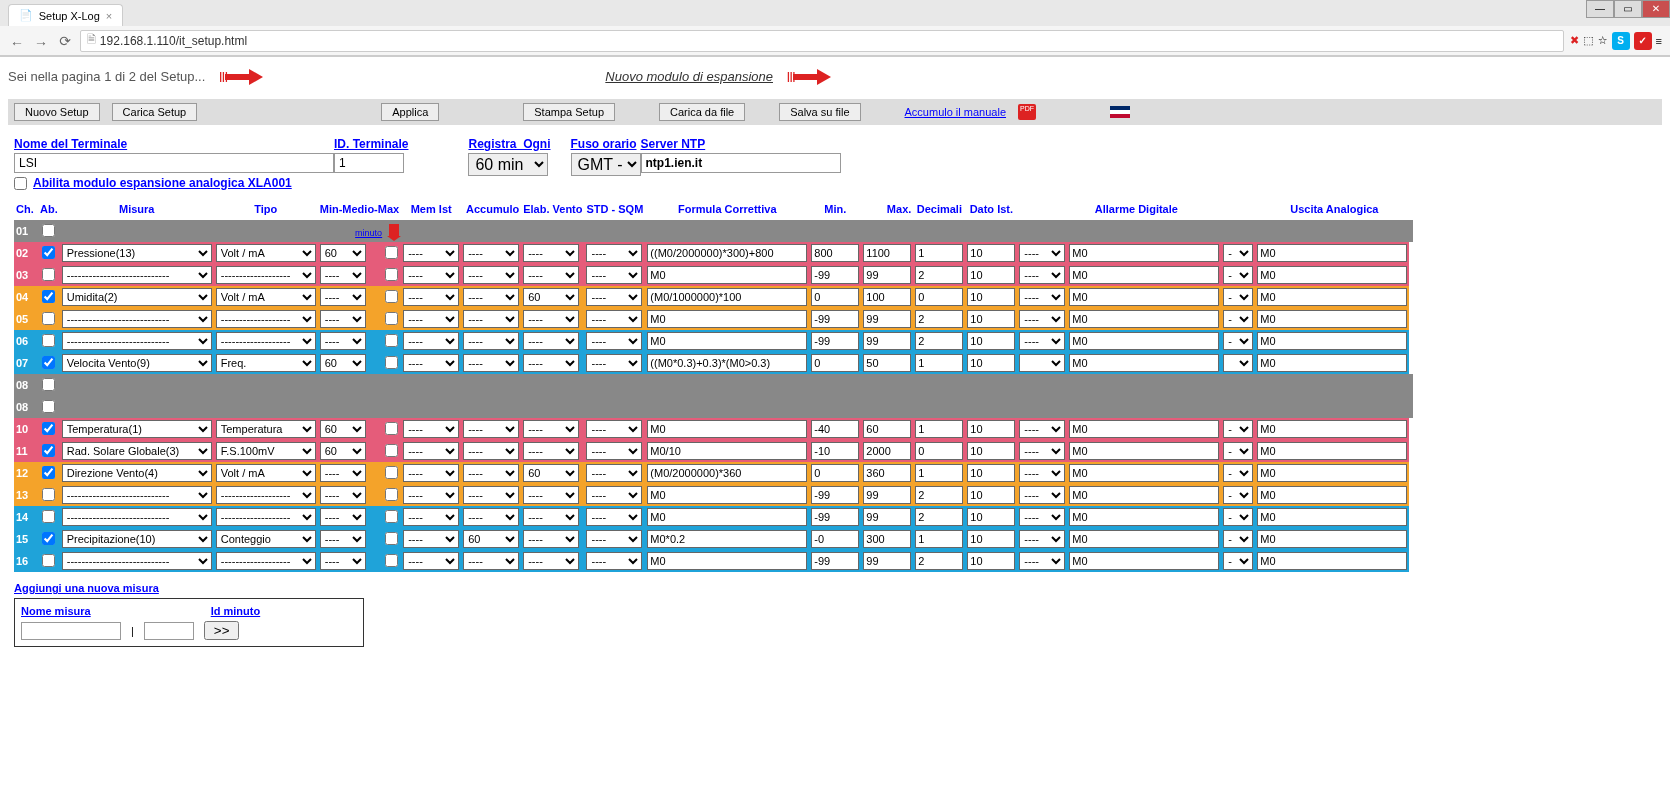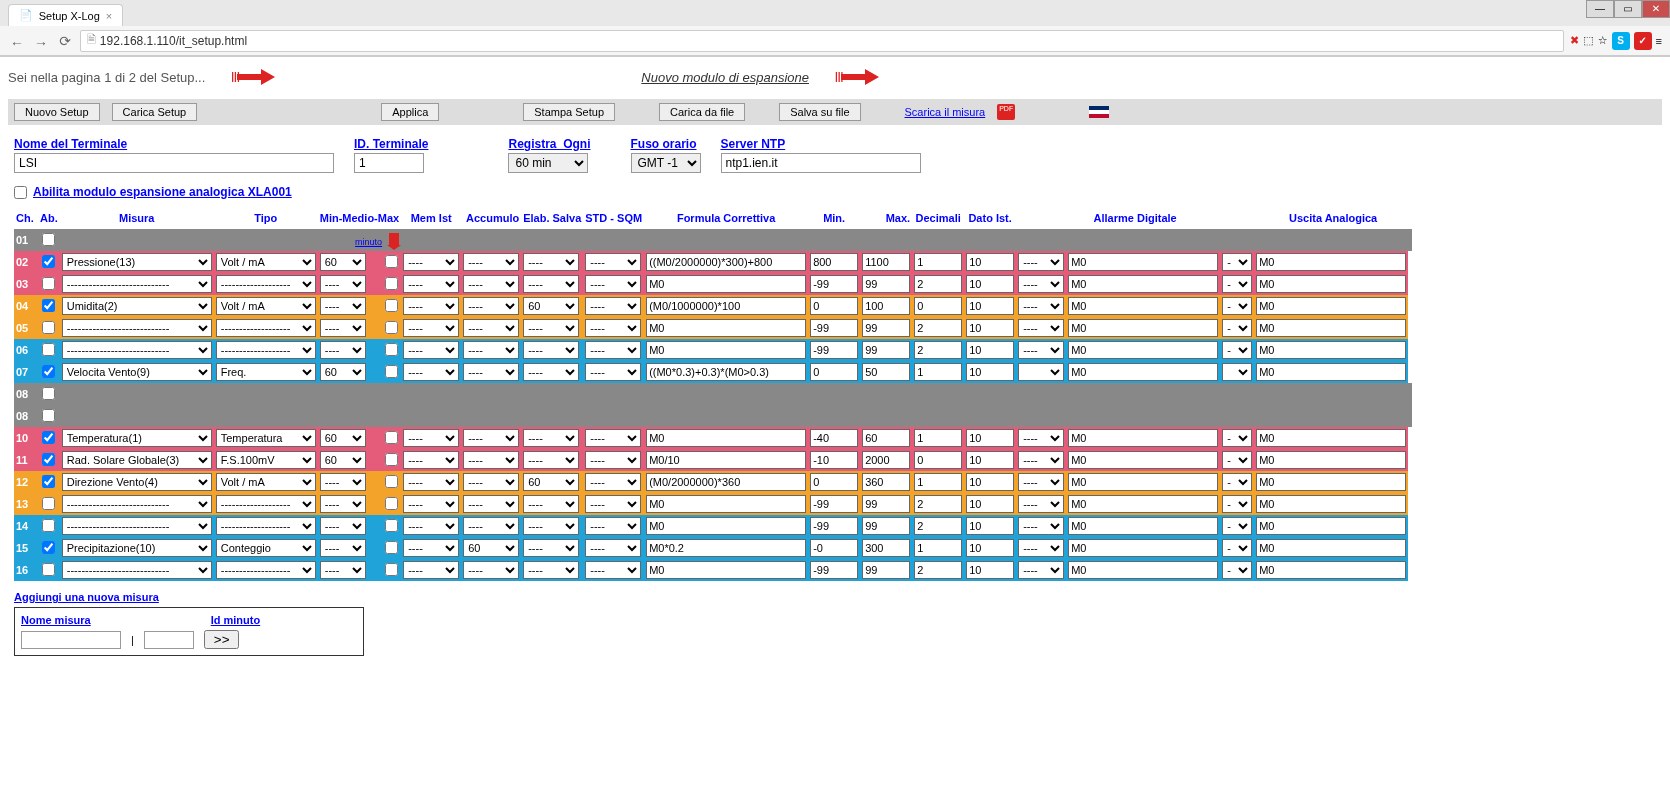--- a/index.html
+++ b/index.html
@@ -15,39 +15,39 @@
 .tab-close { color: #888; cursor: pointer; }
 .nav-bar { display: flex; align-items: center; height: 30px; padding: 0 8px; background: #f5f5f5; border-bottom: 1px solid #ccc; gap: 6px; }
 .nav-icon { width: 18px; height: 18px; display: flex; align-items: center; justify-content: center; color: #666; font-size: 14px; cursor: pointer; }
 .url-bar { flex: 1; height: 22px; border: 1px solid #ccc; border-radius: 2px; background: #fff; padding: 0 6px; display: flex; align-items: center; gap: 4px; font-size: 12px; color: #333; }
 .url-icon { color: #888; font-size: 11px; }
 .ext-icons { display: flex; gap: 4px; align-items: center; }
 .ext-badge { width: 18px; height: 18px; border-radius: 3px; display: flex; align-items: center; justify-content: center; font-size: 10px; font-weight: bold; }
 
 
 .page { padding: 8px; }
-.top-banner { display: flex; align-items: center; gap: 32px; margin-bottom: 10px; padding: 4px 0; }
+.top-banner { display: flex; gap: 20px; margin-bottom: 10px; padding: 4px 0; }
 .banner-text { color: #555; font-size: 13px; }
 .banner-link { color: #333; font-style: italic; text-decoration: underline; font-size: 13px; }
 .red-arrow { display: inline-block; width: 40px; height: 16px; position: relative; }
 .red-arrow::before { content: ""; position: absolute; left: 0; top: 5px; width: 24px; height: 6px; background: #d22; }
 .red-arrow::after { content: ""; position: absolute; left: 24px; top: 0; border-left: 14px solid #d22; border-top: 8px solid transparent; border-bottom: 8px solid transparent; }
 .arrow-bars { position: absolute; left: -6px; top: 2px; font-size: 10px; color: #d22; font-weight: bold; }
 
 .toolbar { background: #ddd; padding: 4px 6px; display: flex; align-items: center; gap: 12px; margin-bottom: 12px; }
 .toolbar button { padding: 2px 10px; font-size: 11px; background: #eee; border: 1px solid #999; cursor: pointer; }
 .link-blue { color: #00f; text-decoration: underline; font-size: 11px; }
 .pdf-icon { display: inline-block; width: 18px; height: 16px; background: #d22; color: #fff; font-size: 7px; text-align: center; line-height: 10px; border-radius: 2px; position: relative; }
 .flag { display: inline-block; width: 20px; height: 12px; background: linear-gradient(#002868 0 33%, #fff 33% 66%, #bf0a30 66%); }
 
-.fields-row { display: flex; gap: 20px; margin-bottom: 12px; padding-left: 6px; }
+.fields-row { display: flex; padding-left: 6px; }
 .field-group { display: flex; flex-direction: column; gap: 2px; }
 .field-label { color: #00f; text-decoration: underline; font-size: 12px; font-weight: bold; }
 .field-input { border: 1px solid #999; padding: 2px 4px; font-size: 12px; }
-.field-select { border: 1px solid #999; padding: 1px 2px; font-size: 12px; }
+.field-select { border: 1px solid #999; padding: 1px 2px; font-size: 16px; }
 
 .chk-row { display: flex; align-items: center; gap: 6px; margin-bottom: 8px; padding-left: 6px; }
 .chk-label { color: #00f; text-decoration: underline; font-size: 12px; font-weight: bold; }
 
 
 .grid-wrap { margin-left: 6px; }
 
 table.grid { border-collapse: collapse; }
 table.grid td { padding: 1px 2px; vertical-align: middle; }
 table.grid tr { height: 22px; }
@@ -136,21 +136,21 @@
     <button>Carica Setup</button>
     <span style="width:160px"></span>
     <button>Applica</button>
     <span style="width:60px"></span>
     <button>Stampa Setup</button>
     <span style="width:20px"></span>
     <button>Carica da file</button>
     <span style="width:10px"></span>
     <button>Salva su file</button>
     <span style="width:20px"></span>
-    <a class="link-blue">Scarica il misura</a>
+    <a class="link-blue">Accumulo il manuale</a>
     <span class="pdf-icon">PDF</span>
     <span style="width:50px"></span>
     <span class="flag"></span>
   </div>
 
   <div class="fields-row">
     <div class="field-group">
       <span class="field-label">Nome del Terminale</span>
       <input class="field-input" style="width: 320px;" value="LSI">
     </div>
@@ -161,41 +161,41 @@
     <div class="field-group" style="margin-left:60px">
       <span class="field-label">Registra_Ogni</span>
       <select class="field-select" style="width:80px"><option>60 min</option></select>
     </div>
     <div class="field-group" style="margin-left:20px">
       <span class="field-label">Fuso orario</span>
       <select class="field-select" style="width:70px"><option>GMT -1</option></select>
     </div>
     <div class="field-group">
       <span class="field-label">Server NTP</span>
-      <input class="field-input" style="width: 200px;" value="ntp1.ien.it">
+      <input class="field-input" style="width: 200px; font-weight: bold;" value="ntp1.ien.it">
     </div>
   </div>
 
   <div class="chk-row">
     <input type="checkbox" style="">
     <span class="chk-label">Abilita modulo espansione analogica XLA001</span>
   </div>
 
   <div class="grid-wrap">
     <table class="grid">
       <tbody>
           <tr style="color:#00f;font-weight:bold;font-size:11px">
         <td>Ch.</td>
         <td>Ab.</td>
         <td style="text-align:center">Misura</td>
         <td style="text-align:center">Tipo</td>
         <td colspan="2" style="text-align:center">Min-Medio-Max</td>
         <td style="text-align:center">Mem Ist</td>
         <td style="text-align:right">Accumulo</td>
-        <td style="text-align:center">Elab. Salva</td>
+        <td style="text-align:center">Elab. Vento</td>
         <td style="text-align:right">STD - SQM</td>
         <td style="text-align:center">Formula Correttiva</td>
         <td style="text-align:center">Min.</td>
         <td style="text-align:right">Max.</td>
         <td style="text-align:center">Decimali</td>
         <td style="text-align:center">Dato Ist.</td>
         <td colspan="3" style="text-align:center">Allarme Digitale</td>
         <td colspan="2" style="text-align:center">Uscita Analogica</td>
       </tr>
       </tbody>

